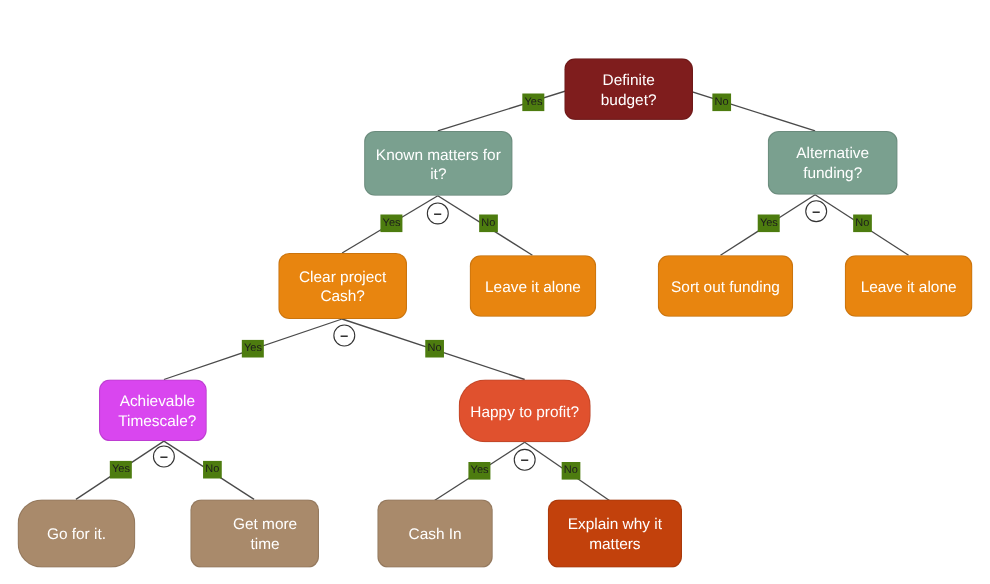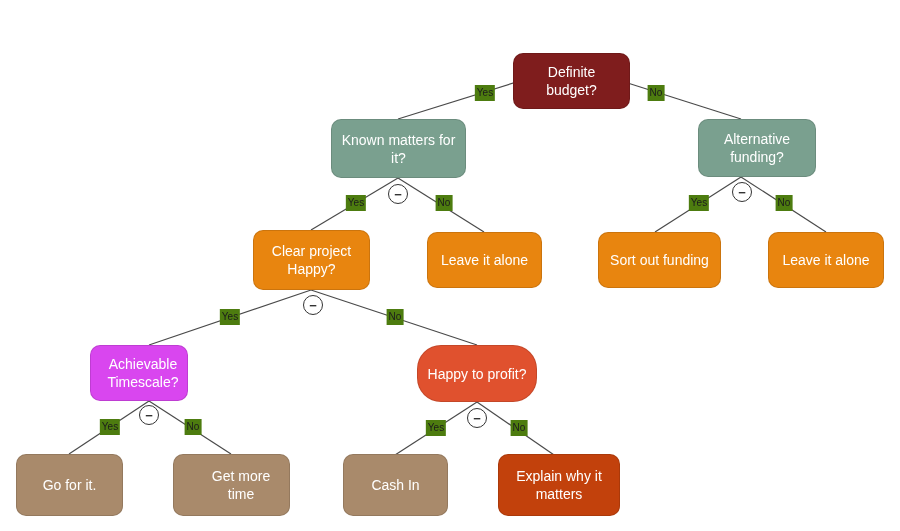--- a/index.html
+++ b/index.html
@@ -108,38 +108,38 @@
   <div class="node" style="left: 513px; top: 9px; width: 117px; height: 56px; background-color: #7f1d1d; margin-top: 44px;">
       <span class="node-label">Definite budget?</span>
     </div>
   <div class="node" style="left: 331px; top: 119px; width: 135px; height: 59px; background-color: rgb(122, 160, 143);">
       <span class="node-label">Known matters for it?</span>
     </div>
   <div class="node" style="left: 682px; top: 119px; width: 118px; height: 58px; background-color: rgb(122, 160, 143); margin-left: 16px;">
       <span class="node-label">Alternative funding?</span>
     </div>
   <div class="node" style="left: 253px; top: 230px; width: 117px; height: 60px; background-color: rgb(232, 133, 15);">
-      <span class="node-label">Clear project Happy?</span>
+      <span class="node-label">Clear project Cash?</span>
     </div>
   <div class="node" style="left: 427px; top: 232px; width: 115px; height: 56px; background-color: rgb(232, 133, 15);">
       <span class="node-label">Leave it alone</span>
     </div>
   <div class="node" style="left: 598px; top: 232px; width: 123px; height: 56px; background-color: rgb(232, 133, 15);">
       <span class="node-label">Sort out funding</span>
     </div>
   <div class="node" style="left: 768px; top: 232px; width: 116px; height: 56px; background-color: rgb(232, 133, 15);">
       <span class="node-label">Leave it alone</span>
     </div>
   <div class="node" style="left: 90px; top: 345px; width: 98px; height: 56px; background-color: #d946ef; padding-left: 16px;">
       <span class="node-label">Achievable Timescale?</span>
     </div>
   <div class="node" style="left: 417px; top: 345px; width: 120px; height: 57px; background-color: rgb(224, 81, 46); border-radius: 24px;">
       <span class="node-label">Happy to profit?</span>
     </div>
-  <div class="node" style="left: 16px; top: 454px; width: 107px; height: 62px; background-color: rgb(169, 138, 107);">
+  <div class="node" style="left: 16px; top: 454px; width: 107px; height: 62px; background-color: rgb(169, 138, 107); border-radius: 22px;">
       <span class="node-label">Go for it.</span>
     </div>
   <div class="node" style="left: 173px; top: 454px; width: 117px; height: 62px; background-color: rgb(169, 138, 107); padding-left: 27px;">
       <span class="node-label">Get more time</span>
     </div>
   <div class="node" style="left: 343px; top: 454px; width: 105px; height: 62px; background-color: rgb(169, 138, 107); align-items: center;">
       <span class="node-label">Cash In</span>
     </div>
   <div class="node" style="left: 498px; top: 454px; width: 122px; height: 62px; background-color: #c2410c;">
       <span class="node-label">Explain why it matters</span>

